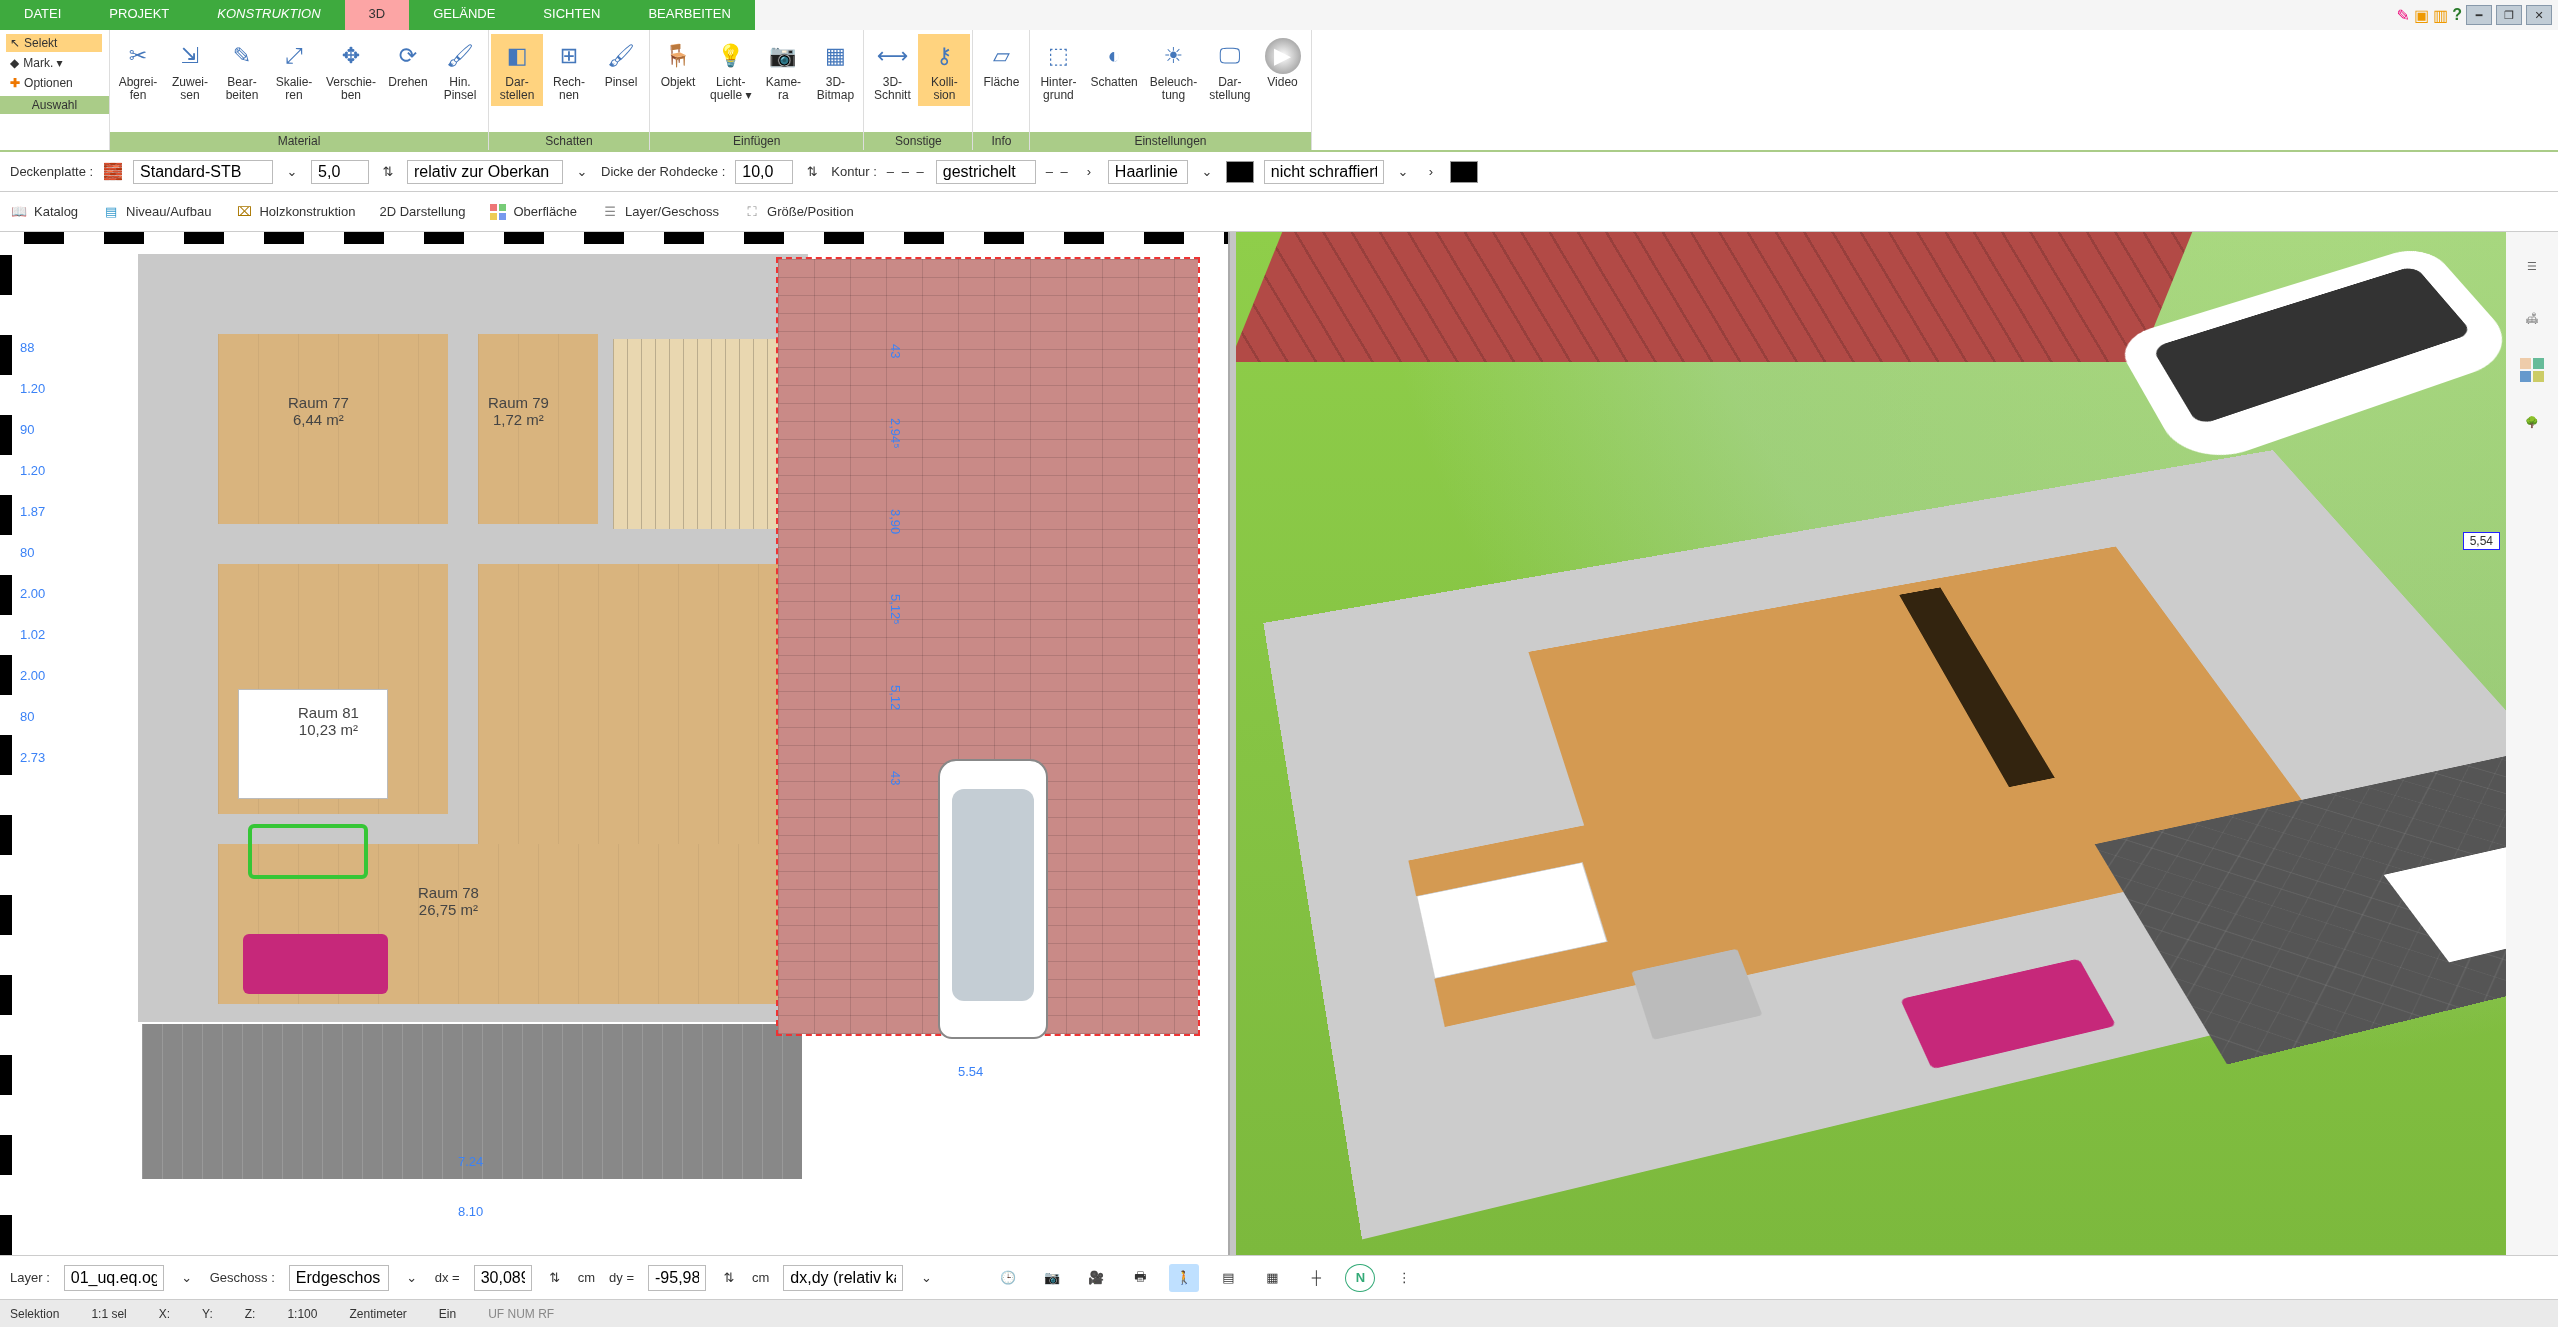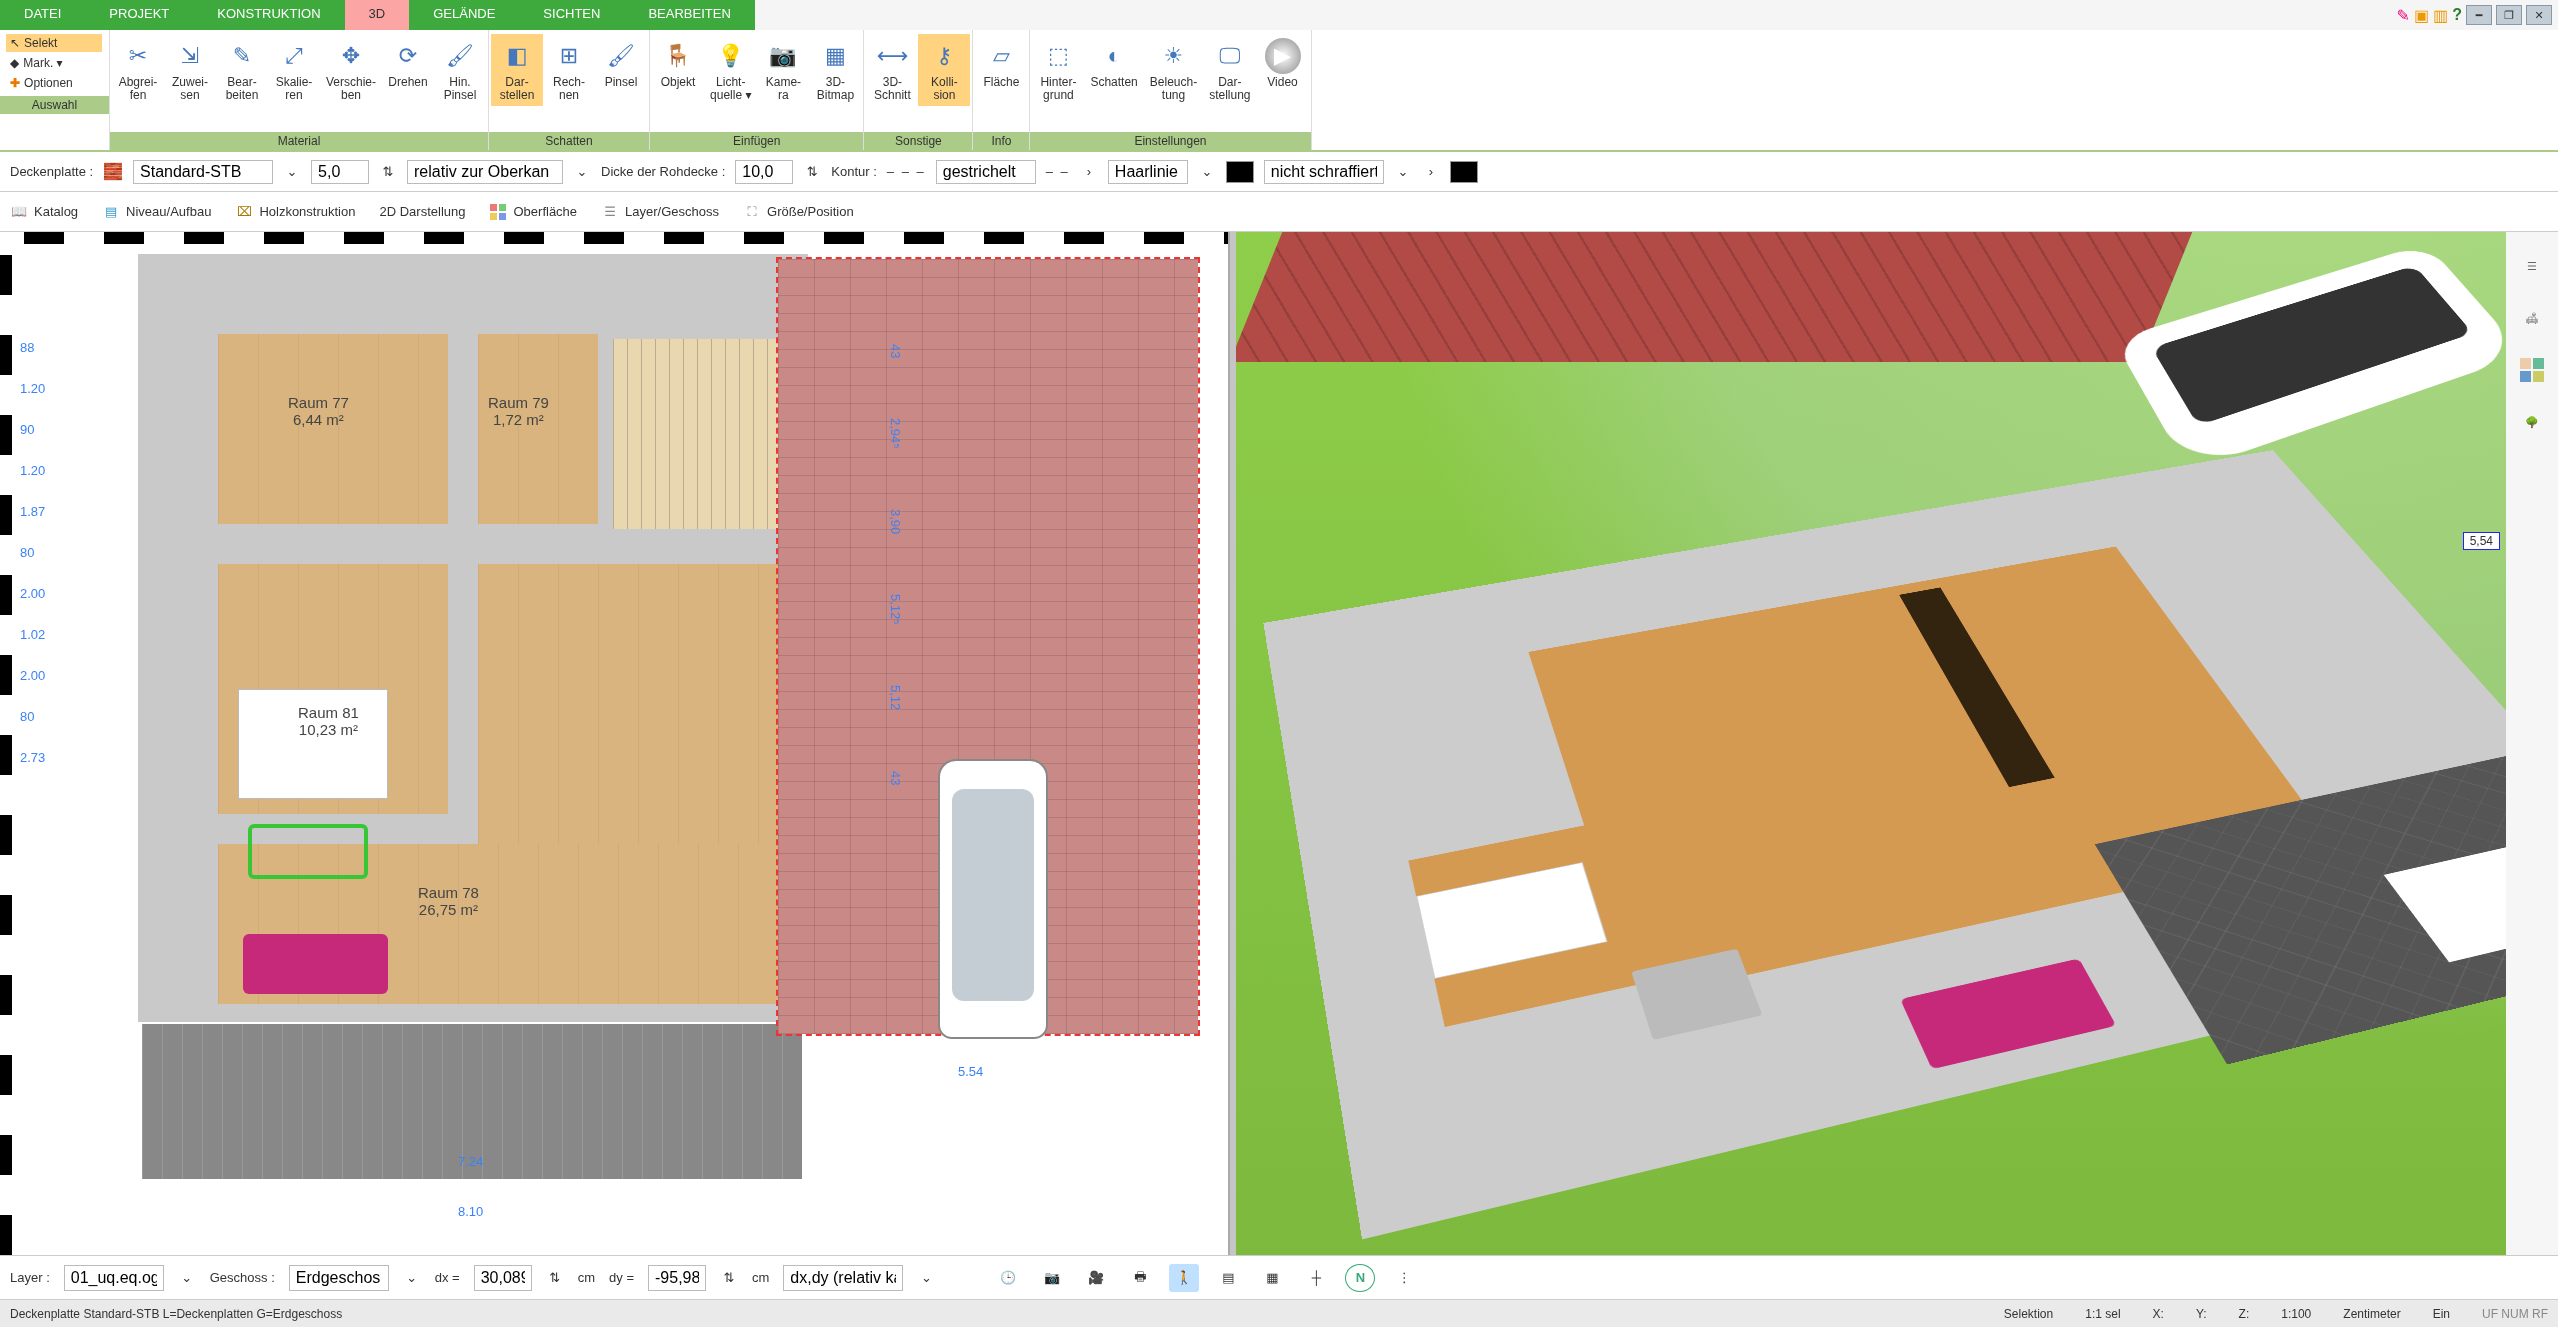--- a/index.html
+++ b/index.html
@@ -90,21 +90,21 @@
 
 .mini-ico { font-size: 16px; }
 </style>
 </head>
 <body>
 
 <div class="menu-bar">
   <div id="menu-tabs" style="display:flex;">
       <div class="menu-tab" style="background: rgb(62, 170, 62); color: rgb(255, 255, 255);">DATEI</div>
       <div class="menu-tab" style="background: rgb(62, 170, 62); color: rgb(255, 255, 255);">PROJEKT</div>
-      <div class="menu-tab" style="background: rgb(62, 170, 62); color: rgb(255, 255, 255);">KONSTRUKTION</div>
+      <div class="menu-tab" style="background: rgb(62, 170, 62); color: rgb(255, 255, 255); font-style: italic;">KONSTRUKTION</div>
       <div class="menu-tab white" style="background: #fca5a5; color: rgb(51, 51, 51);">3D</div>
       <div class="menu-tab" style="background: rgb(62, 170, 62); color: rgb(255, 255, 255);">GELÄNDE</div>
       <div class="menu-tab" style="background: rgb(62, 170, 62); color: rgb(255, 255, 255);">SICHTEN</div>
       <div class="menu-tab" style="background: rgb(62, 170, 62); color: rgb(255, 255, 255);">BEARBEITEN</div>
     </div>
   <div class="menu-spacer"></div>
   <div class="menu-icons">
     <span class="mini-ico" style="color:#e07;">✎</span>
     <span class="mini-ico" style="color:#e90;">▣</span>
     <span class="mini-ico" style="color:#e90;">▥</span>
@@ -461,21 +461,20 @@
   <div class="icon-btn">🖶</div>
   <div class="icon-btn blue">🚶</div>
   <div class="icon-btn">▤</div>
   <div class="icon-btn">▦</div>
   <div class="icon-btn">┼</div>
   <div class="icon-btn" style="border:1px solid #3a7;border-radius:50%;color:#3a7;font-weight:bold;">N</div>
   <div class="icon-btn">⋮</div>
 </div>
 
 <div class="status-bar">
-  <div class="status-left">Deckenplatte Standard-STB L=Deckenplatten G=Erdgeschoss</div>
   <div class="status-right">
     <span>Selektion</span>
     <span>1:1 sel</span>
     <span>X:</span>
     <span>Y:</span>
     <span>Z:</span>
     <span>1:100</span>
     <span>Zentimeter</span>
     <span>Ein</span>
     <span style="color:#888;">UF NUM RF</span>

